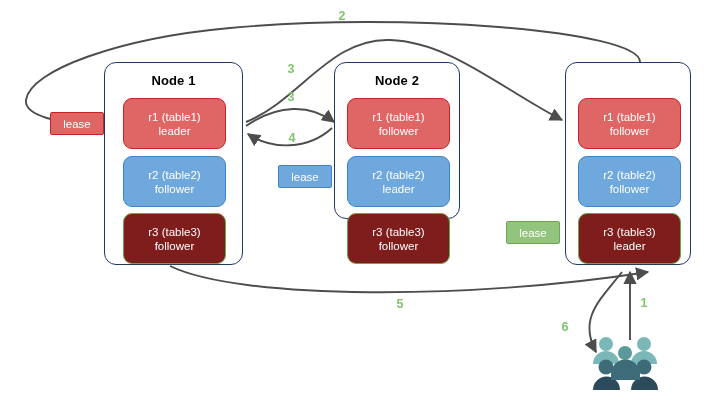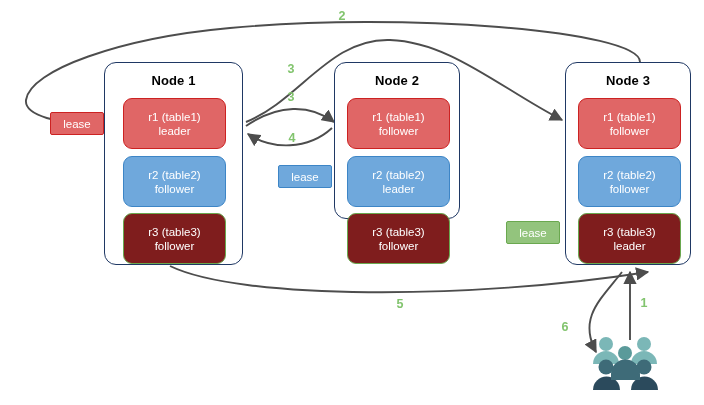--- a/index.html
+++ b/index.html
@@ -121,21 +121,20 @@
       <span class="l1">r2 (table2)</span>
       <span class="l2">leader</span>
     </div>
     <div class="replica rep-green" style="left:12px;top:150px;width:103px;height:51px;">
       <span class="l1">r3 (table3)</span>
       <span class="l2">follower</span>
     </div>
   </div>
 
   <div class="node-box" style="left:565px;top:62px;width:126px;height:203px;">
-    <div class="node-title">Node 3</div>
     <div class="replica rep-red" style="left:12px;top:35px;width:103px;height:51px;">
       <span class="l1">r1 (table1)</span>
       <span class="l2">follower</span>
     </div>
     <div class="replica rep-blue" style="left:12px;top:93px;width:103px;height:51px;">
       <span class="l1">r2 (table2)</span>
       <span class="l2">follower</span>
     </div>
     <div class="replica rep-green" style="left:12px;top:150px;width:103px;height:51px;">
       <span class="l1">r3 (table3)</span>

